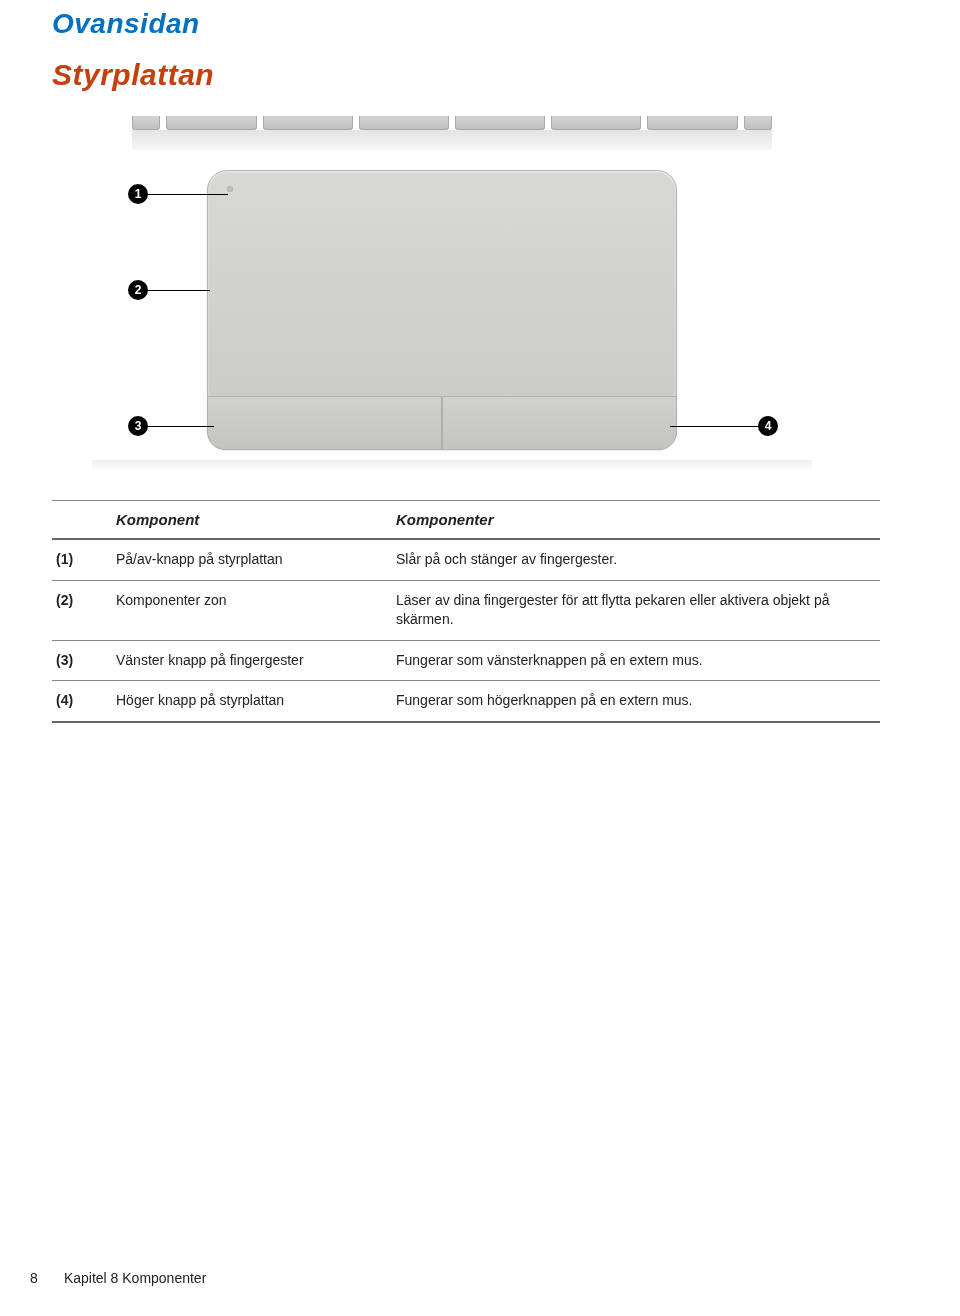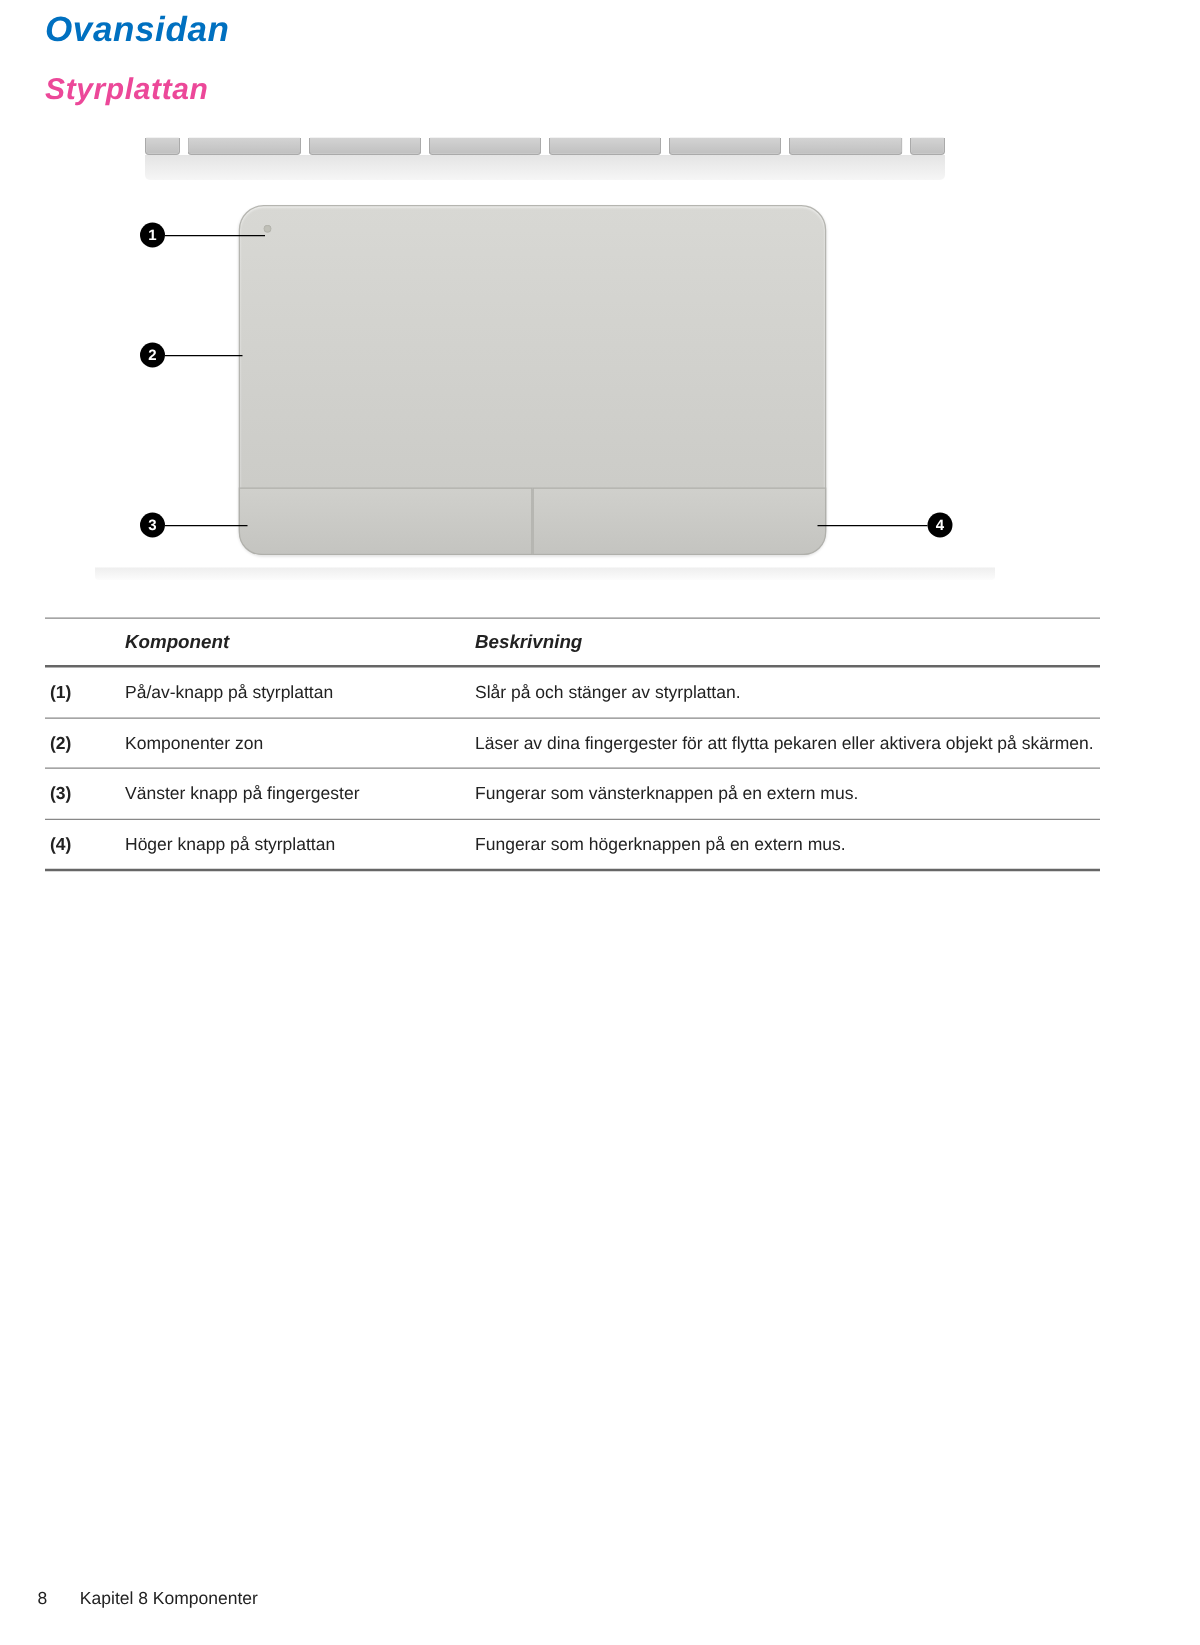--- a/index.html
+++ b/index.html
@@ -5,34 +5,34 @@
   * { box-sizing: border-box; margin: 0; padding: 0; }
   body {
     width: 960px;
     height: 1316px;
     background: #fff;
     font-family: Arial, Helvetica, sans-serif;
     color: #222;
     position: relative;
   }
   .page {
-    padding: 0 80px 0 36px;
+    padding: 0 80px 0 52px;
   }
   h1.main {
     color: #0070c0;
     font-size: 28px;
     font-weight: 900;
     font-style: italic;
     letter-spacing: 0.5px;
     margin-top: 8px;
     margin-bottom: 18px;
   }
   h2.sub {
-    color: #ec4899;
-    font-size: 24px;
+    color: #c2410c;
+    font-size: 30px;
     font-weight: 900;
     font-style: italic;
     letter-spacing: 0.5px;
     margin-bottom: 24px;
   }
   
   .figure {
     width: 800px;
     margin-left: -40px;
     margin-bottom: 30px;
@@ -203,28 +203,28 @@
       <div class="leadline l4"></div>
       <div class="callout c4">4</div>
     </div>
   </div>
 
   <table class="components">
     <thead>
       <tr>
         <th class="col-num"></th>
         <th class="col-comp">Komponent</th>
-        <th>Beskrivning</th>
+        <th>Komponenter</th>
       </tr>
     </thead>
     <tbody>
       <tr>
         <td class="col-num">(1)</td>
         <td>På/av-knapp på styrplattan</td>
-        <td>Slår på och stänger av styrplattan.</td>
+        <td>Slår på och stänger av fingergester.</td>
       </tr>
       <tr>
         <td class="col-num">(2)</td>
         <td>Komponenter zon</td>
         <td>Läser av dina fingergester för att flytta pekaren eller aktivera objekt på skärmen.</td>
       </tr>
       <tr>
         <td class="col-num">(3)</td>
         <td>Vänster knapp på fingergester</td>
         <td>Fungerar som vänsterknappen på en extern mus.</td>

